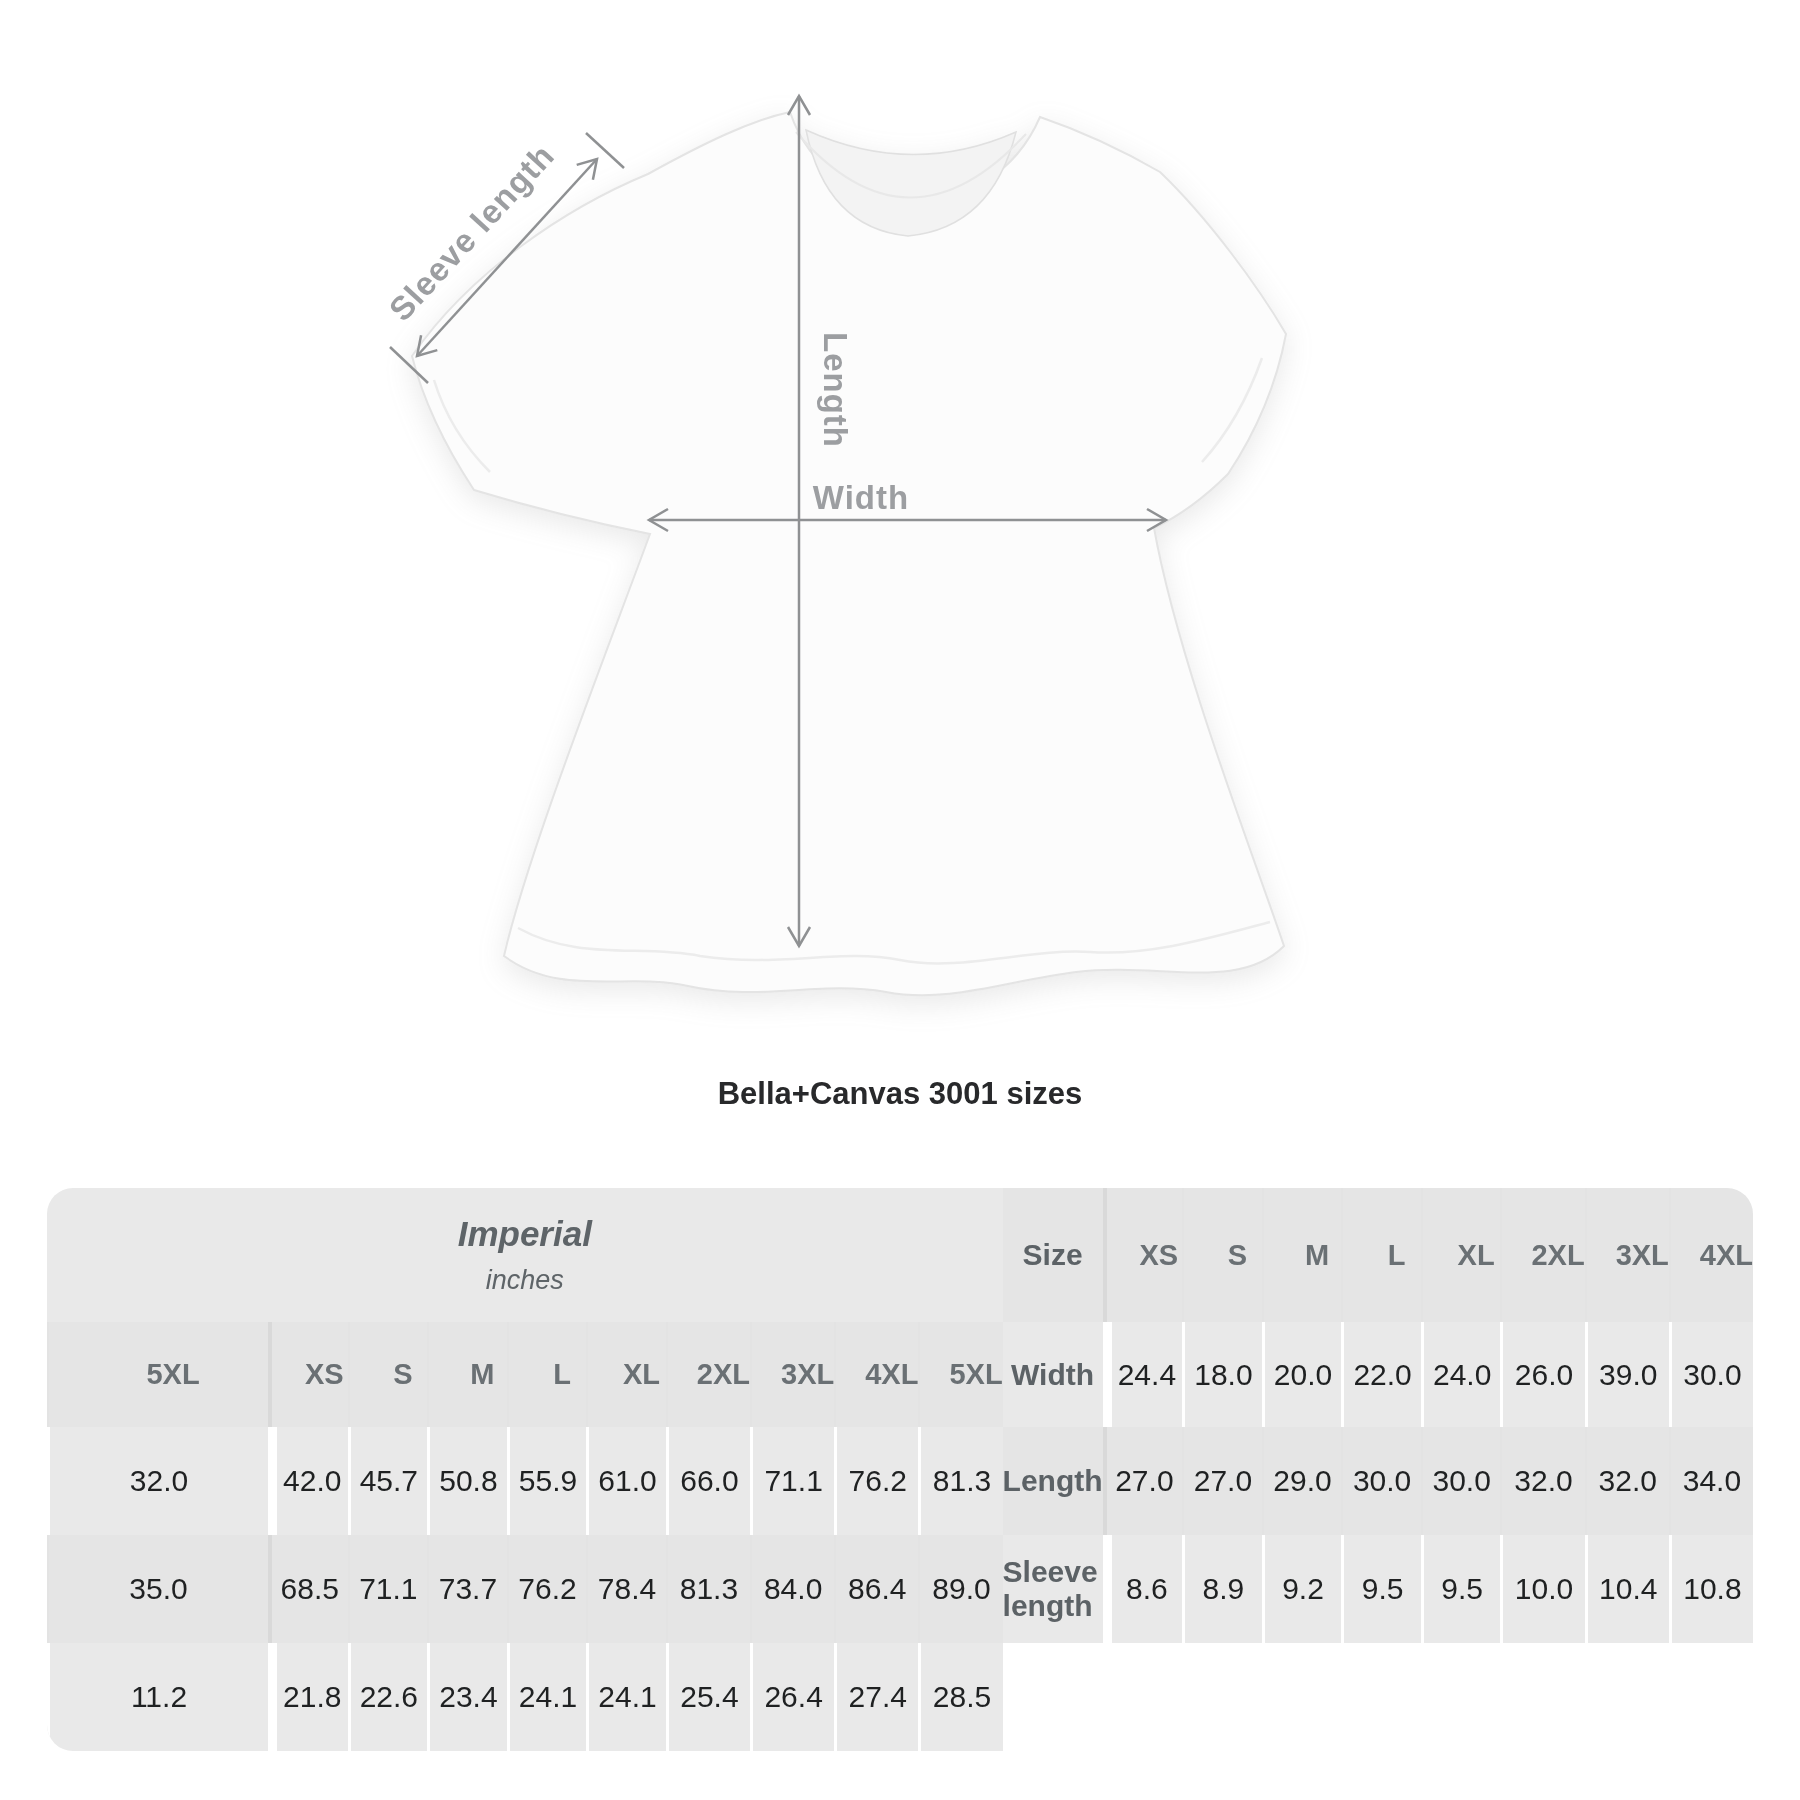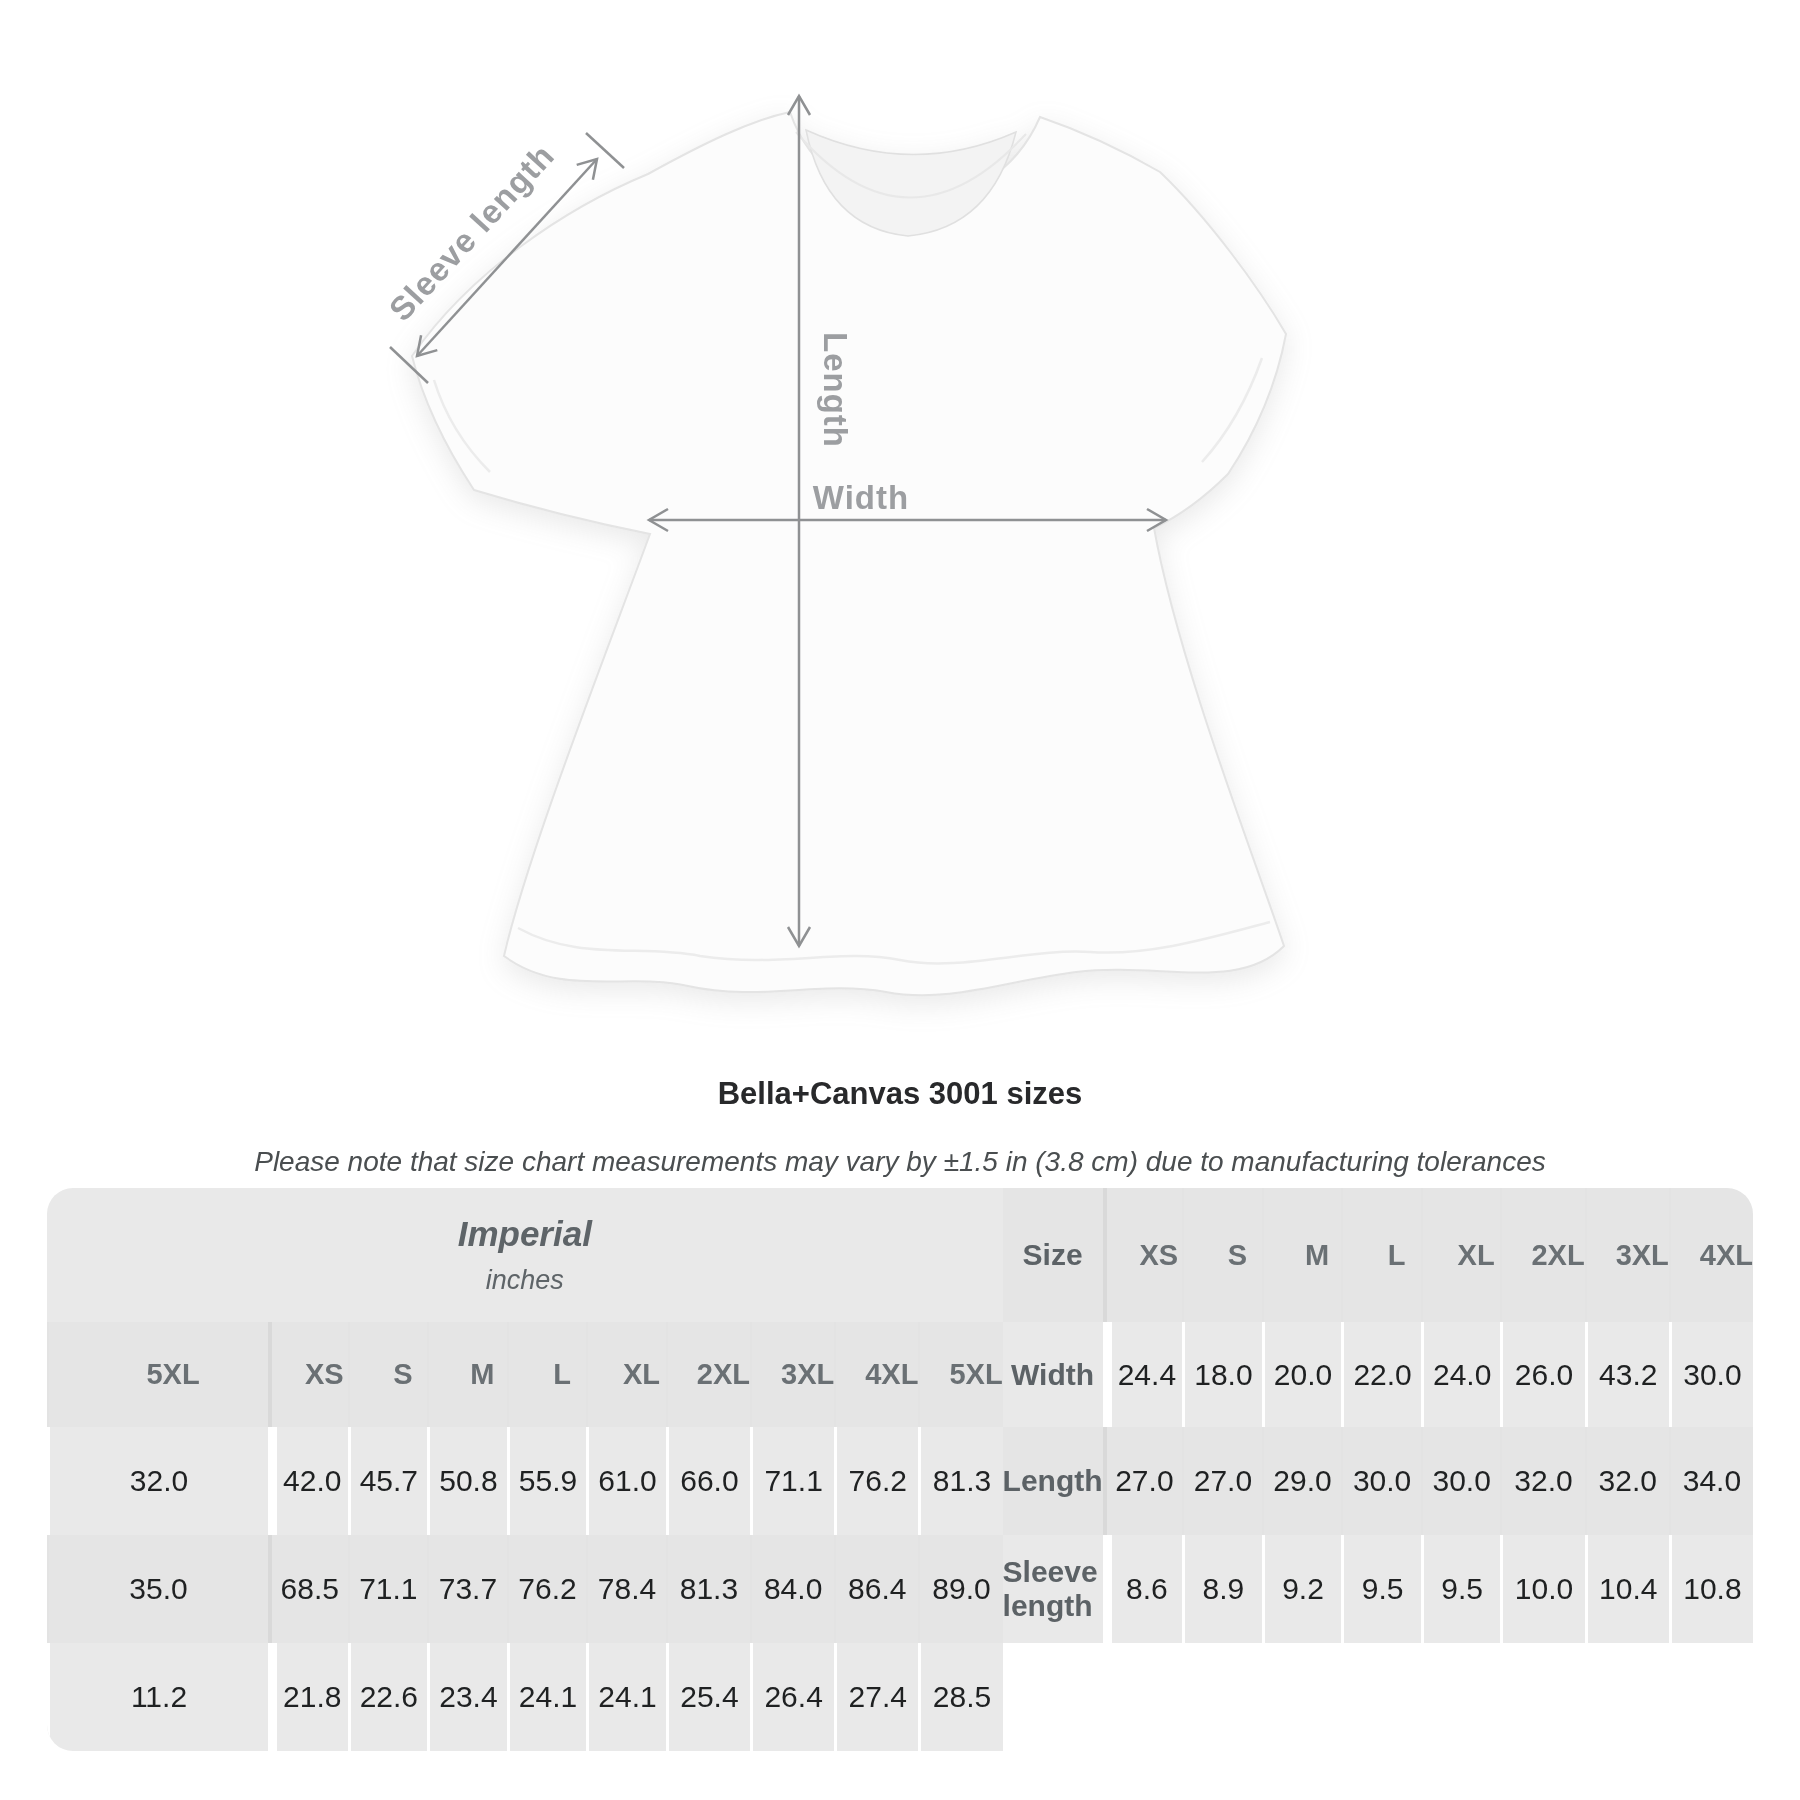--- a/index.html
+++ b/index.html
@@ -101,21 +101,20 @@
       <line class="dim" x1="417" y1="356" x2="597" y2="159"></line>
       <polyline class="dim" points="576.7,164.9 597,159 592.9,179.7"></polyline>
       <polyline class="dim" points="421.1,335.3 417,356 437.3,350.1"></polyline>
       <line class="dim" x1="586" y1="133" x2="624" y2="168"></line>
       <line class="dim" x1="390" y1="347" x2="428" y2="383"></line>
     </g>
     <text class="dim-label" x="480" y="240" text-anchor="middle" transform="rotate(-47.5 480 240)">Sleeve length</text>
   </svg>
 
   <div class="page-title">Bella+Canvas 3001 sizes</div>
-  <div class="page-subtitle">Please note that size chart measurements may vary by ±1.5 in (3.8 cm) due to manufacturing tolerances</div>
 
   <div class="size-table">
       <div class="cell band" style="grid-column: 1 / 11; text-align: center;">
         <div class="cell g-name">Imperial</div>
         <div class="cell g-unit">inches</div>
       </div>
       <div class="cell r-white rlabel">Size</div>
       <div class="cell r-white v head c-group">XS</div>
       <div class="cell r-white v head">S</div>
       <div class="cell r-white v head">M</div>
@@ -134,21 +133,21 @@
       <div class="cell r-white v head">3XL</div>
       <div class="cell r-white v head">4XL</div>
       <div class="cell r-white v head">5XL</div>
       <div class="cell r-gray rlabel">Width</div>
       <div class="cell r-gray v val c-group">24.4</div>
       <div class="cell r-gray v val">18.0</div>
       <div class="cell r-gray v val">20.0</div>
       <div class="cell r-gray v val">22.0</div>
       <div class="cell r-gray v val">24.0</div>
       <div class="cell r-gray v val">26.0</div>
-      <div class="cell r-gray v val">43.2</div>
+      <div class="cell r-gray v val">39.0</div>
       <div class="cell r-gray v val">30.0</div>
       <div class="cell r-gray v val">32.0</div>
       <div class="cell r-gray v val c-group">42.0</div>
       <div class="cell r-gray v val">45.7</div>
       <div class="cell r-gray v val">50.8</div>
       <div class="cell r-gray v val">55.9</div>
       <div class="cell r-gray v val">61.0</div>
       <div class="cell r-gray v val">66.0</div>
       <div class="cell r-gray v val">71.1</div>
       <div class="cell r-gray v val">76.2</div>

